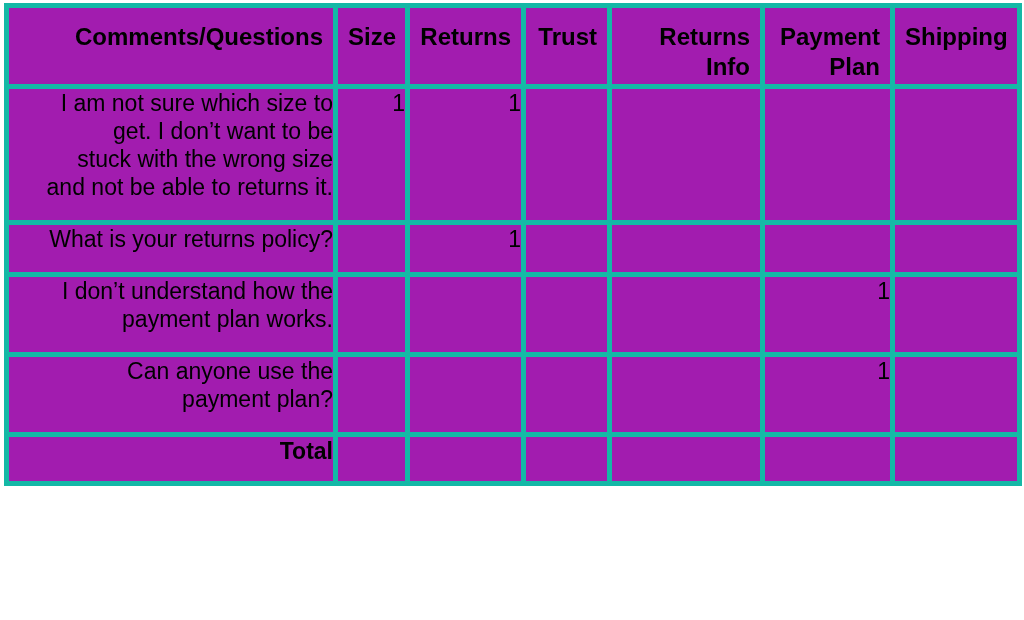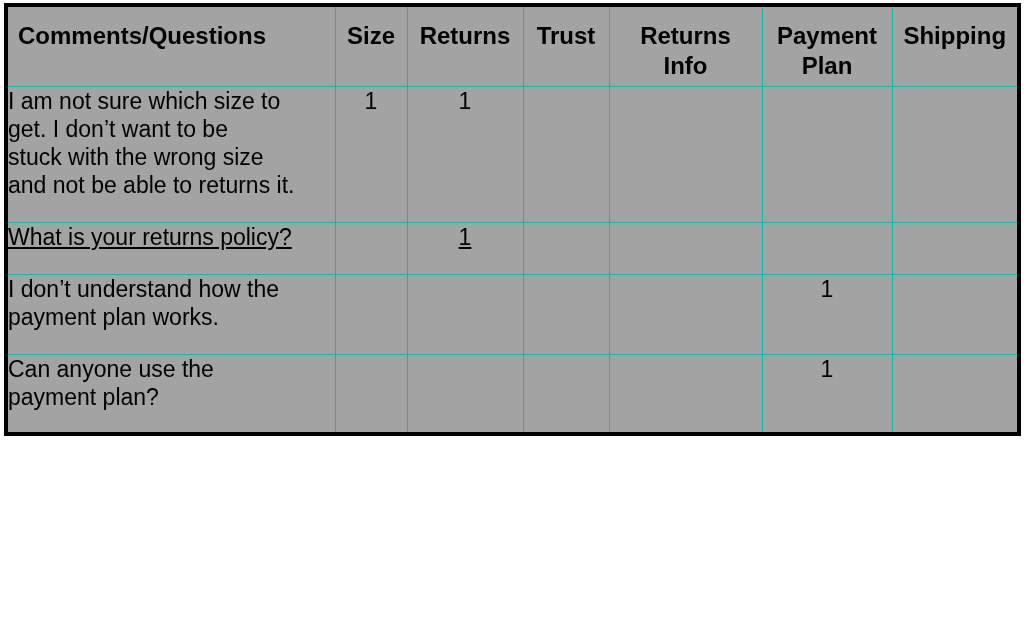--- a/index.html
+++ b/index.html
@@ -25,24 +25,25 @@
     left: 4px;
     top: 3px;
     width: 1013px;
     border-collapse: collapse;
     table-layout: fixed;
     background: #ffffff;
     border: 4px solid #000000;
   }
   table.tally td,
   table.tally th {
-    border: 1px solid #14b8a6;
+    border: 5px solid #14b8a6;
     padding: 0;
     vertical-align: top;
-    background: #a3a3a3;
+    background: #a21caf;
+    text-align: right;
   }
   
   col.c-comments { width: 329px; }
   col.c-size     { width: 72px;  }
   col.c-returns  { width: 116px; }
   col.c-trust    { width: 86px;  }
   col.c-product  { width: 153px; }
   col.c-payment  { width: 130px; }
   col.c-shipping { width: 127px; }
 
@@ -78,21 +79,21 @@
   td.question-cell.total-cell {
     font-weight: bold;
   }
   td.count-cell {
     text-align: center;
     padding: 12px 4px 0 4px;
   }
 
   
   tr.row-1 td { height: 136px; }
-  tr.row-2 td { height: 52px; text-decoration: underline;  }
+  tr.row-2 td { height: 52px;  }
   tr.row-3 td { height: 52px;  }
   tr.row-4 td { height: 80px;  }
   tr.row-5 td { height: 80px; margin-left: 20px;  }
   tr.row-6 td { height: 79px;  }
   tr.row-total td { height: 49px; }
 
   .qline { display: block; white-space: pre; }
   .hline { display: block; }
 </style>
 </head>
@@ -179,16 +180,25 @@
         </td>
         <td class="count-cell"></td>
         <td class="count-cell"></td>
         <td class="count-cell"></td>
         <td class="count-cell"></td>
         <td class="count-cell">1</td>
         <td class="count-cell"></td>
       </tr>
 
 
+      <tr class="data-row row-total">
+        <td class="question-cell total-cell">Total</td>
+        <td class="count-cell"></td>
+        <td class="count-cell"></td>
+        <td class="count-cell"></td>
+        <td class="count-cell"></td>
+        <td class="count-cell"></td>
+        <td class="count-cell"></td>
+      </tr>
     </tbody>
   </table>
 
 </div>
 
 </body></html>

